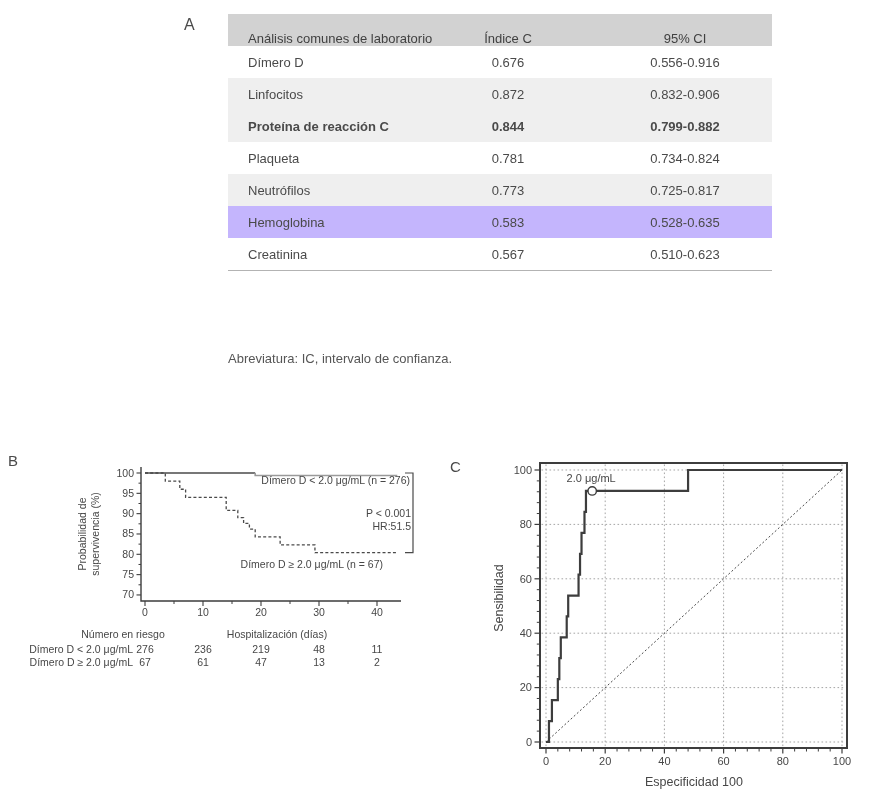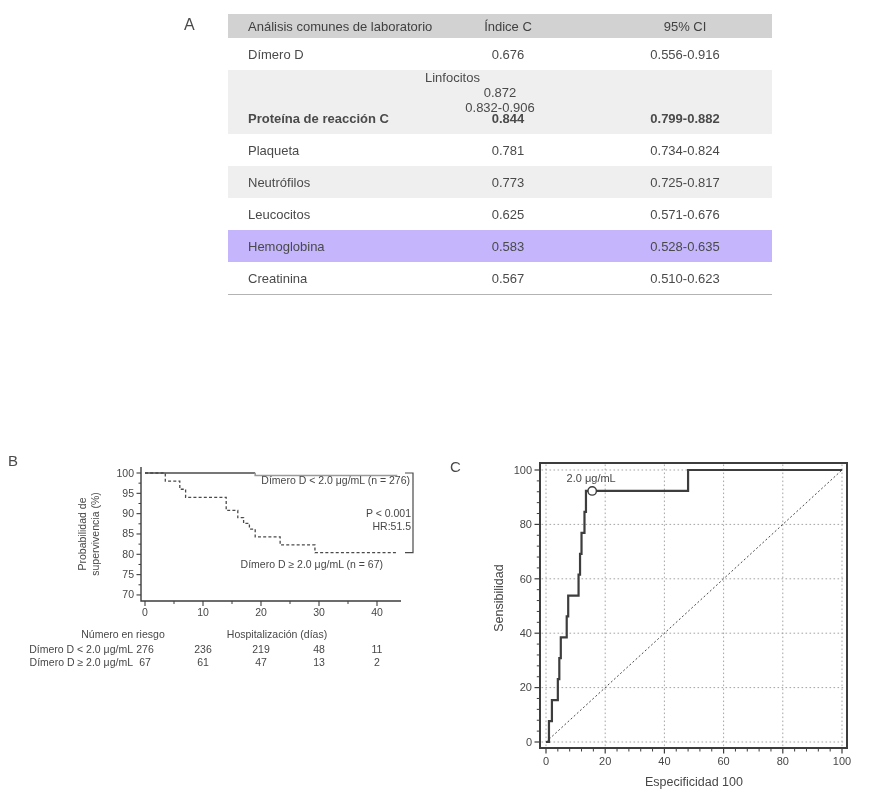--- a/index.html
+++ b/index.html
@@ -4,21 +4,21 @@
 <style>
   html,body{margin:0;padding:0;background:#fff}
   .fig{position:relative;width:894px;height:799px;background:#ffffff;
        font-family:"Liberation Sans",sans-serif;color:#4a4a4a;overflow:hidden}
   .panel-label{position:absolute;font-size:16px;color:#4a4a4a}
   #label-a{left:184px;top:16px}
   #label-b{left:8px;top:452px;font-size:15px}
   #label-c{left:450px;top:458px;font-size:15px}
 
   .tableA{position:absolute;left:228px;top:14px;width:544px;font-size:13px;border-bottom:1.5px solid #b3b3b3}
-  .thead{display:flex;height:24px;align-items:center;color:#414141}
+  .thead{display:flex;height:32px;align-items:flex-end;color:#414141}
   .trow{display:flex;height:32px;align-items:center}
   .cell{box-sizing:border-box;white-space:nowrap}
   .c0{width:190px;padding-left:20px;text-align:left}
   .c1{width:180px;text-align:center}
   .c2{width:174px;text-align:center}
 
   .footnote{position:absolute;left:228px;top:351px;font-size:13px;color:#565656}
 
   svg{position:absolute;overflow:visible}
   #svgB{left:0;top:450px}
@@ -39,57 +39,53 @@
         <div class="cell c0">Análisis comunes de laboratorio</div>
         <div class="cell c1">Índice C</div>
         <div class="cell c2">95% CI</div>
       </div>
     <div id="tableA-body">
         <div class="trow">
           <div class="cell c0">Dímero D</div>
           <div class="cell c1">0.676</div>
           <div class="cell c2">0.556-0.916</div>
         </div>
-        <div class="trow" style="background: rgb(239, 239, 239); flex-direction: column;">
+        <div class="trow" style="background: rgb(239, 239, 239);">
           <div class="cell c0">Linfocitos</div>
           <div class="cell c1">0.872</div>
           <div class="cell c2">0.832-0.906</div>
         </div>
         <div class="trow" style="background: rgb(239, 239, 239); font-weight: bold;">
           <div class="cell c0">Proteína de reacción C</div>
           <div class="cell c1">0.844</div>
           <div class="cell c2">0.799-0.882</div>
         </div>
         <div class="trow">
           <div class="cell c0">Plaqueta</div>
           <div class="cell c1">0.781</div>
           <div class="cell c2">0.734-0.824</div>
         </div>
         <div class="trow" style="background: rgb(239, 239, 239);">
           <div class="cell c0">Neutrófilos</div>
           <div class="cell c1">0.773</div>
           <div class="cell c2">0.725-0.817</div>
         </div>
-        <div class="trow">
-          <div class="cell c0">Leucocitos</div>
-          <div class="cell c1">0.625</div>
-          <div class="cell c2">0.571-0.676</div>
-        </div>
         <div class="trow" style="background: #c4b5fd;">
           <div class="cell c0">Hemoglobina</div>
           <div class="cell c1">0.583</div>
           <div class="cell c2">0.528-0.635</div>
         </div>
         <div class="trow">
           <div class="cell c0">Creatinina</div>
           <div class="cell c1">0.567</div>
           <div class="cell c2">0.510-0.623</div>
         </div>
       </div>
   </div>
+  <div class="footnote">Abreviatura: IC, intervalo de confianza.</div>
 
   <span class="panel-label" id="label-b">B</span>
   <svg id="svgB" width="450" height="232" viewBox="0 0 450 232">
       <path d="M141,17 V151 H401" fill="none" stroke="#3d3d3d" stroke-width="1.4"></path>
       <line x1="141" x2="136.5" y1="23" y2="23" stroke="#3d3d3d" stroke-width="1.1"></line>
       <text x="134" y="26.5" text-anchor="end" class="t10">100</text>
       <line x1="141" x2="136.5" y1="43.325" y2="43.325" stroke="#3d3d3d" stroke-width="1.1"></line>
       <text x="134" y="46.825" text-anchor="end" class="t10">95</text>
       <line x1="141" x2="136.5" y1="63.650000000000006" y2="63.650000000000006" stroke="#3d3d3d" stroke-width="1.1"></line>
       <text x="134" y="67.15" text-anchor="end" class="t10">90</text>

